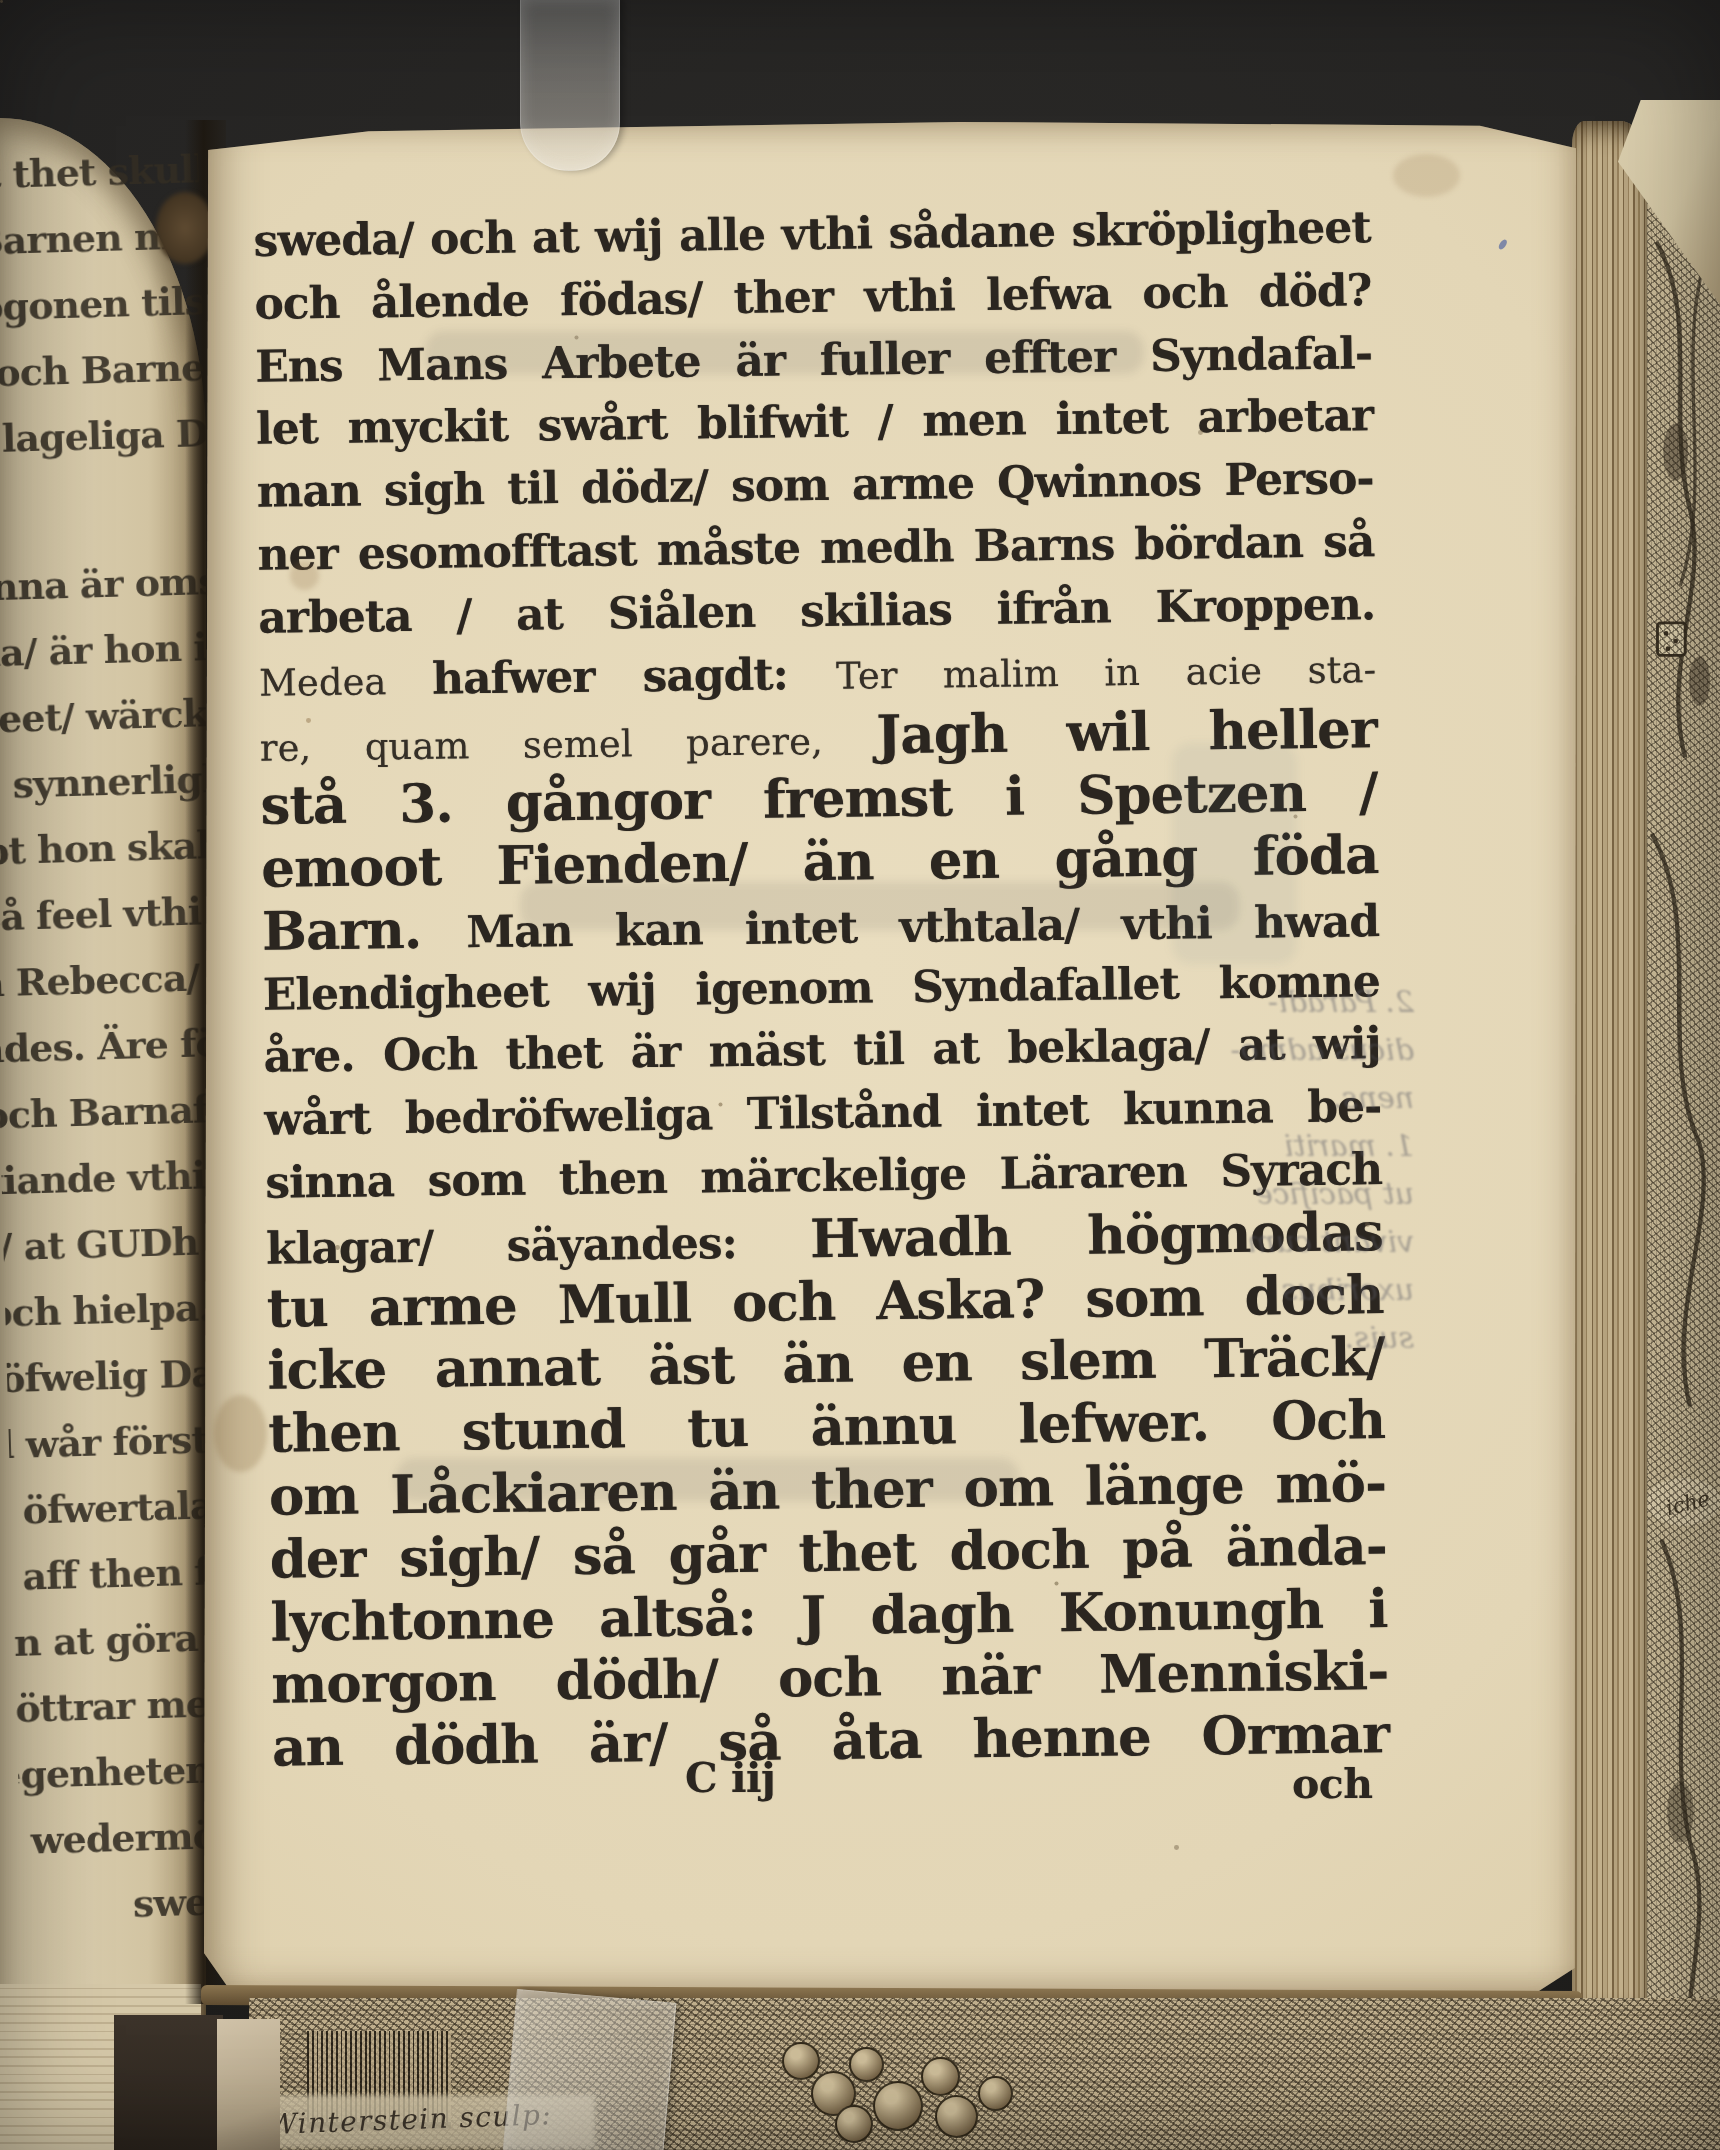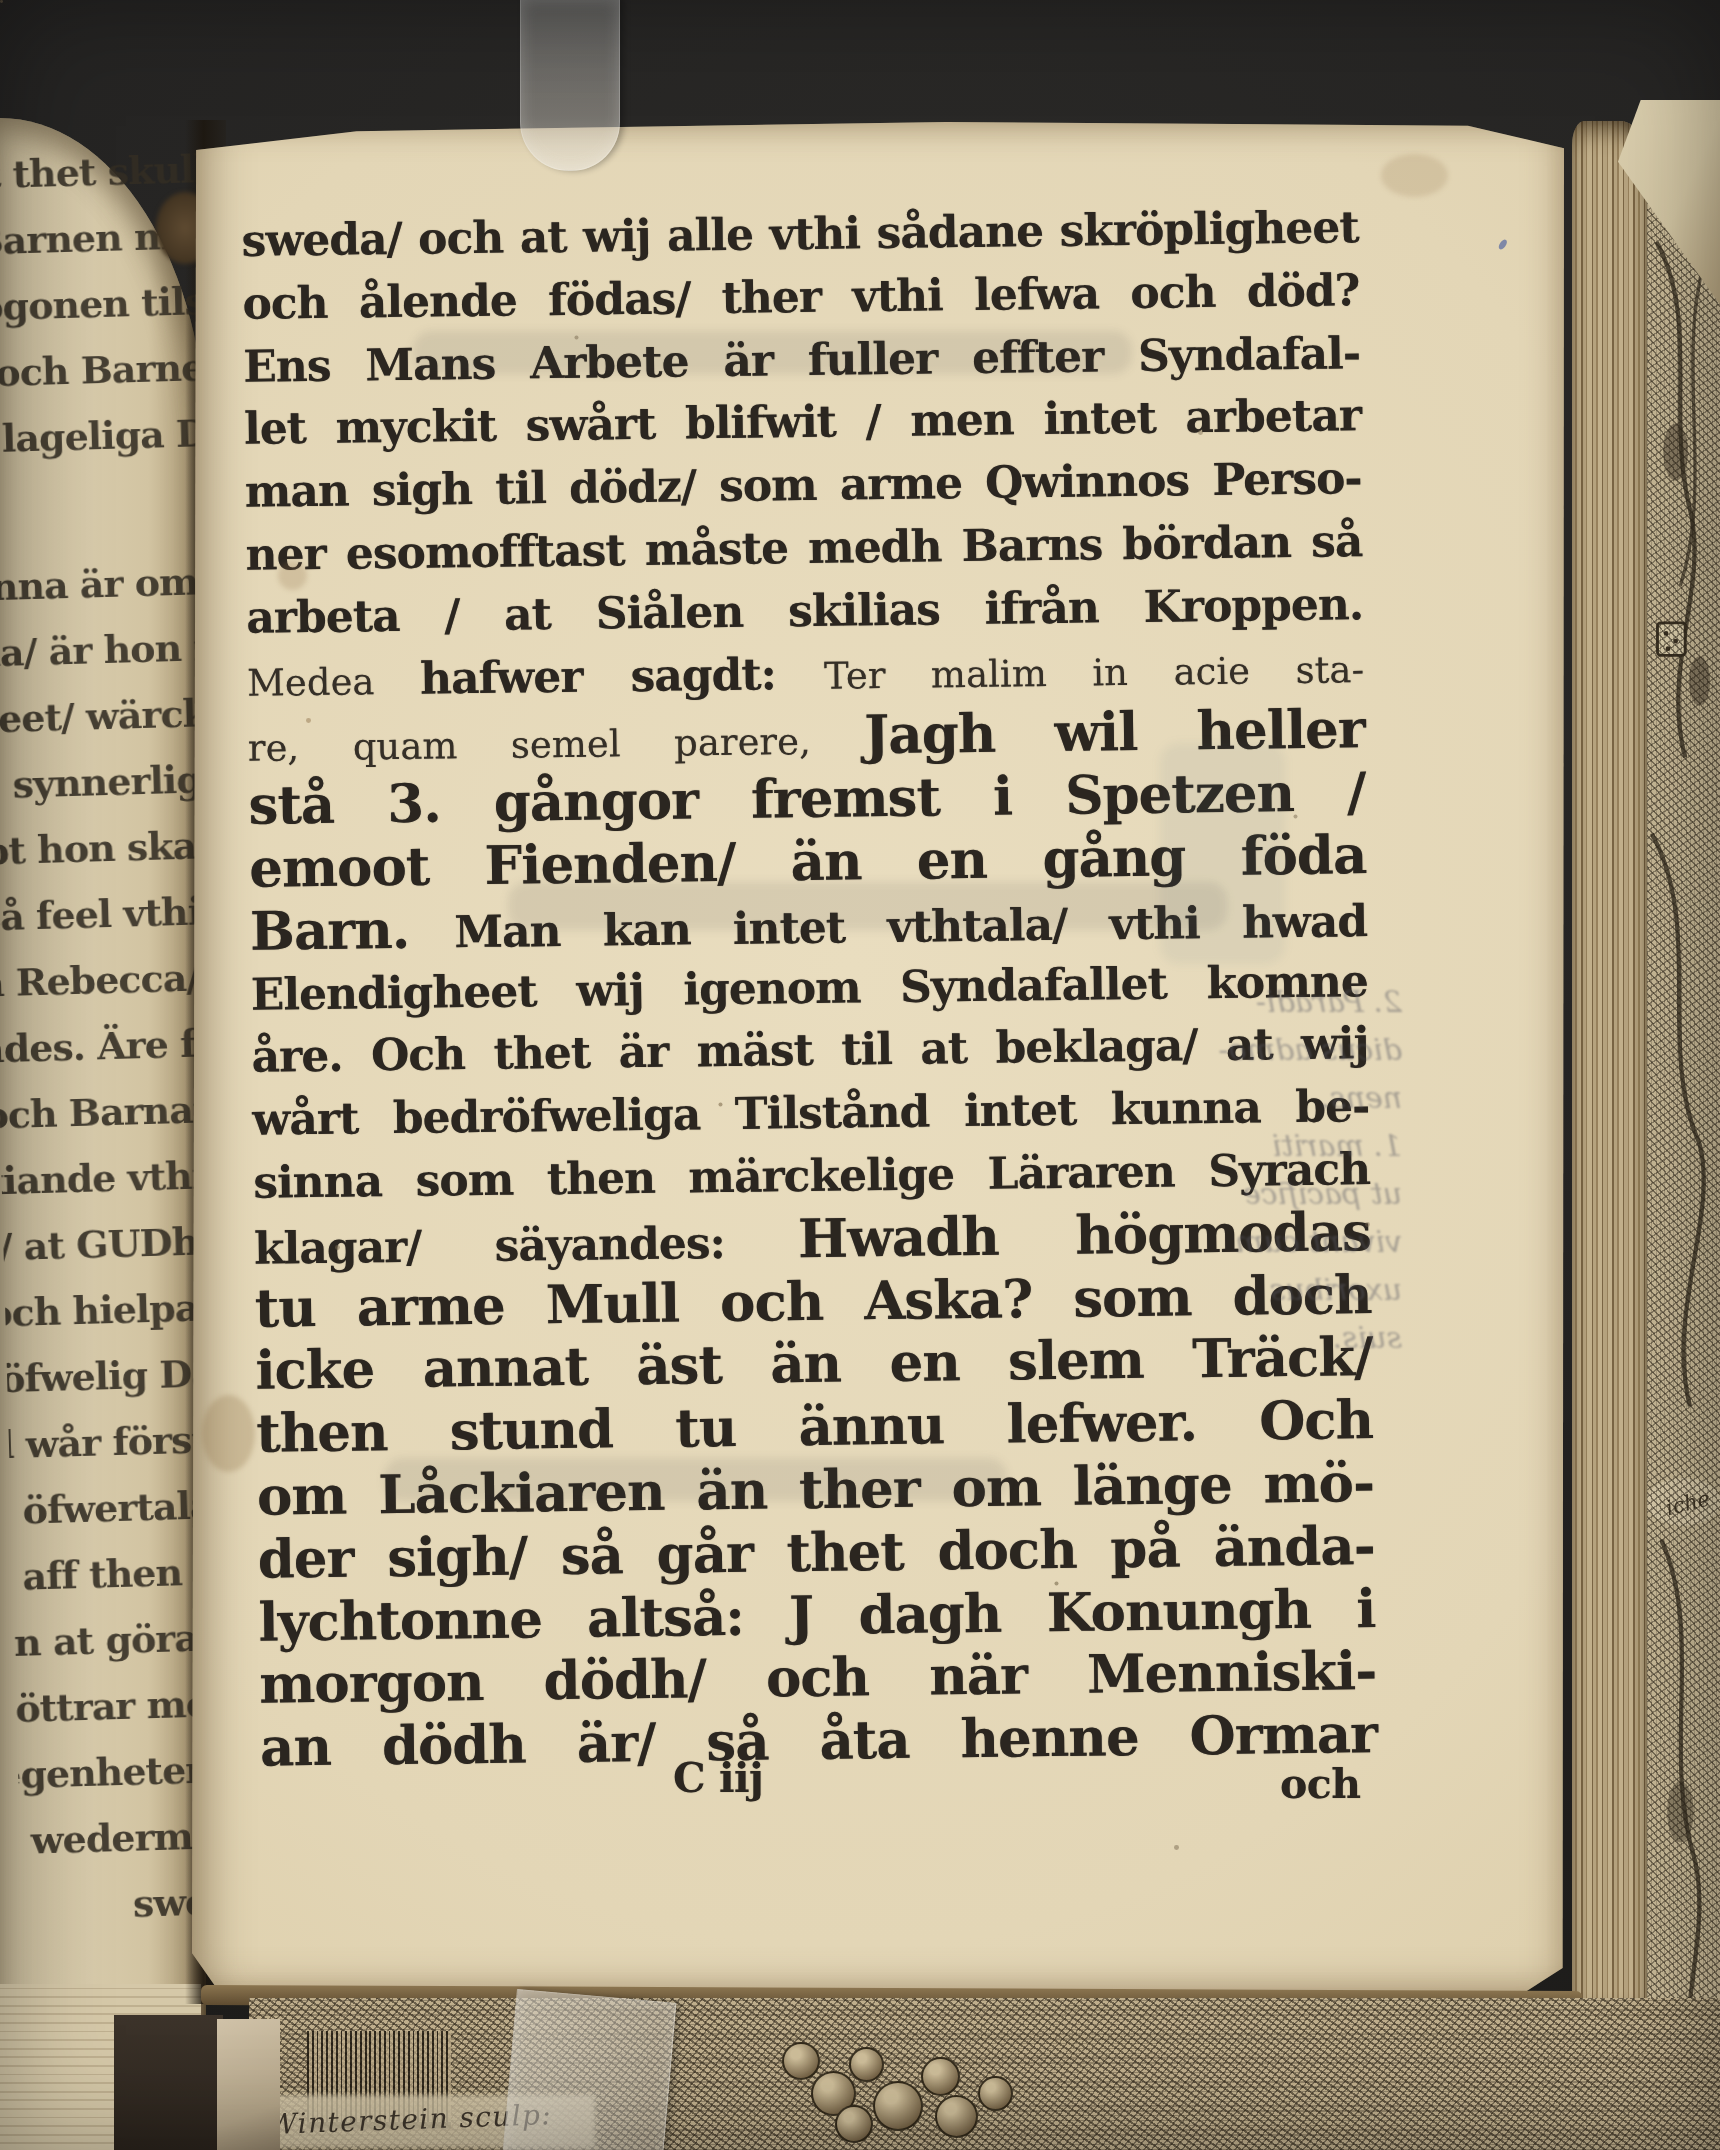--- a/index.html
+++ b/index.html
@@ -17,21 +17,21 @@
   .lline{height:66px;line-height:66px;white-space:nowrap;font-weight:700;font-size:38px;
     color:#332d23;letter-spacing:-1px;}
 
   
   .gutter{position:absolute;left:185px;top:120px;width:41px;height:1884px;
     background:linear-gradient(90deg,rgba(25,19,12,0) 0%,rgba(28,22,14,.85) 45%,rgba(35,27,16,.25) 100%);}
   .spine-blob{position:absolute;left:156px;top:192px;width:58px;height:72px;border-radius:50%;
     background:radial-gradient(#5e4a31,#362a1a);filter:blur(1.9px);}
 
   
-  .main-page{position:absolute;left:192px;top:120px;width:1372px;height:1878px;
+  .main-page{position:absolute;left:204px;top:120px;width:1372px;height:1878px;
     background:radial-gradient(115% 95% at 48% 45%, #e9ddbf 0%, #e3d6b6 55%, #dccda9 82%, #cfbf99 100%);
     clip-path:polygon(0.3% 1.6%, 12% 0.6%, 55% 0.1%, 93% 0.3%, 100% 1.5%, 99.9% 98.4%, 96.5% 100%, 2% 99.7%, 0 97.6%);
     box-shadow:inset 34px 0 43px -19px rgba(95,75,45,.5), inset -21.6px 0 34px -14.4px rgba(120,95,60,.4),
                inset 0 26px 34px -21.6px rgba(120,95,60,.4), inset 0 -34px 38px -26px rgba(110,85,55,.45);}
   .text-block{position:absolute;left:59px;top:82px;width:1117px;height:1596px;transform:rotate(-0.7deg);}
   .tline{position:absolute;left:0;width:100%;line-height:63px;height:63px;
     text-align:justify;text-align-last:justify;text-justify:inter-word;
     color:#2b2620;text-shadow:0 0 1px rgba(43,38,32,.55);}
   .seg-f{font-weight:700;font-size:44px;letter-spacing:-1px;}
   .seg-fl{font-weight:700;font-size:53px;letter-spacing:-1px;}

